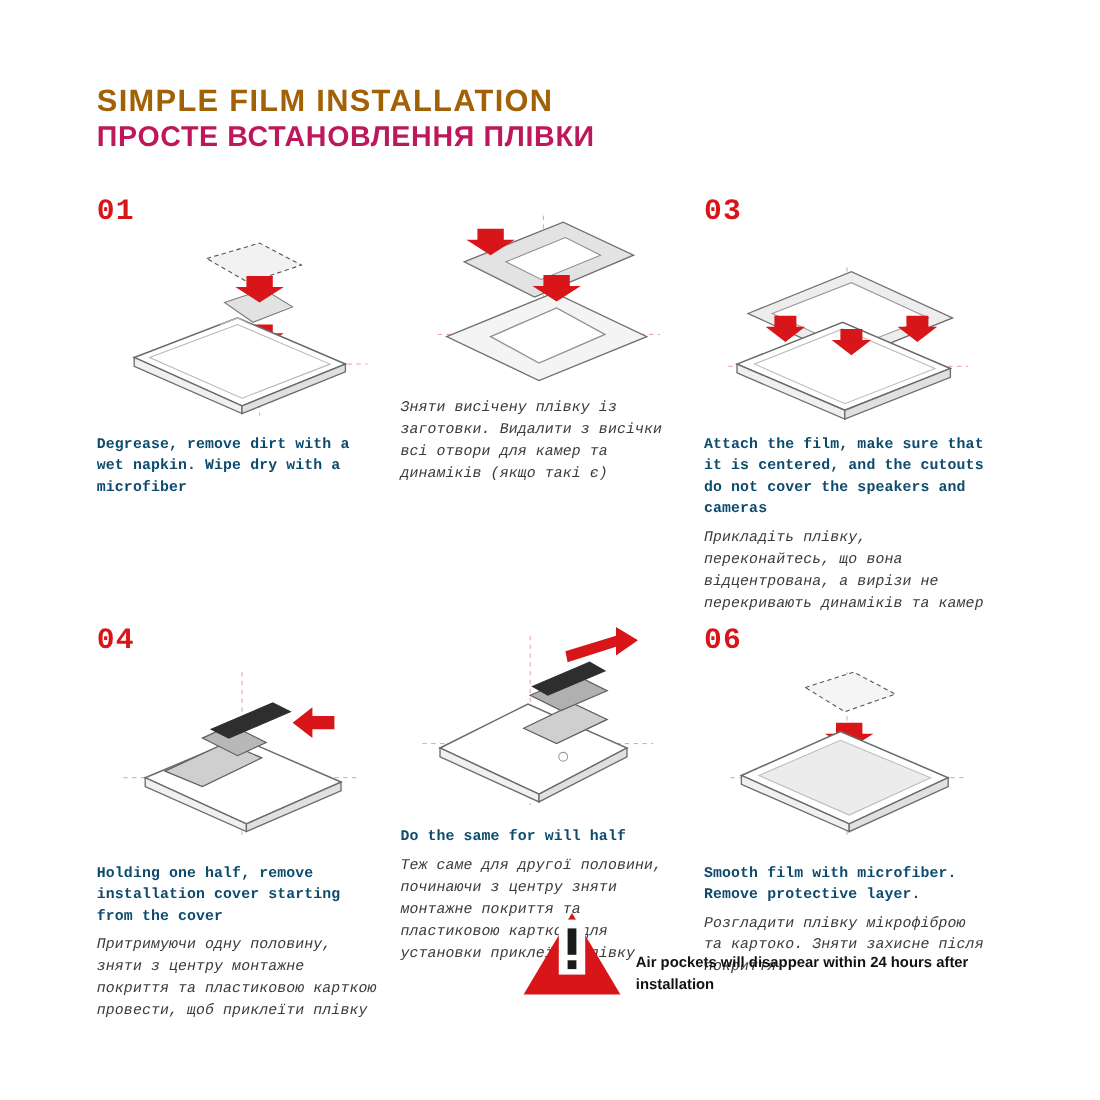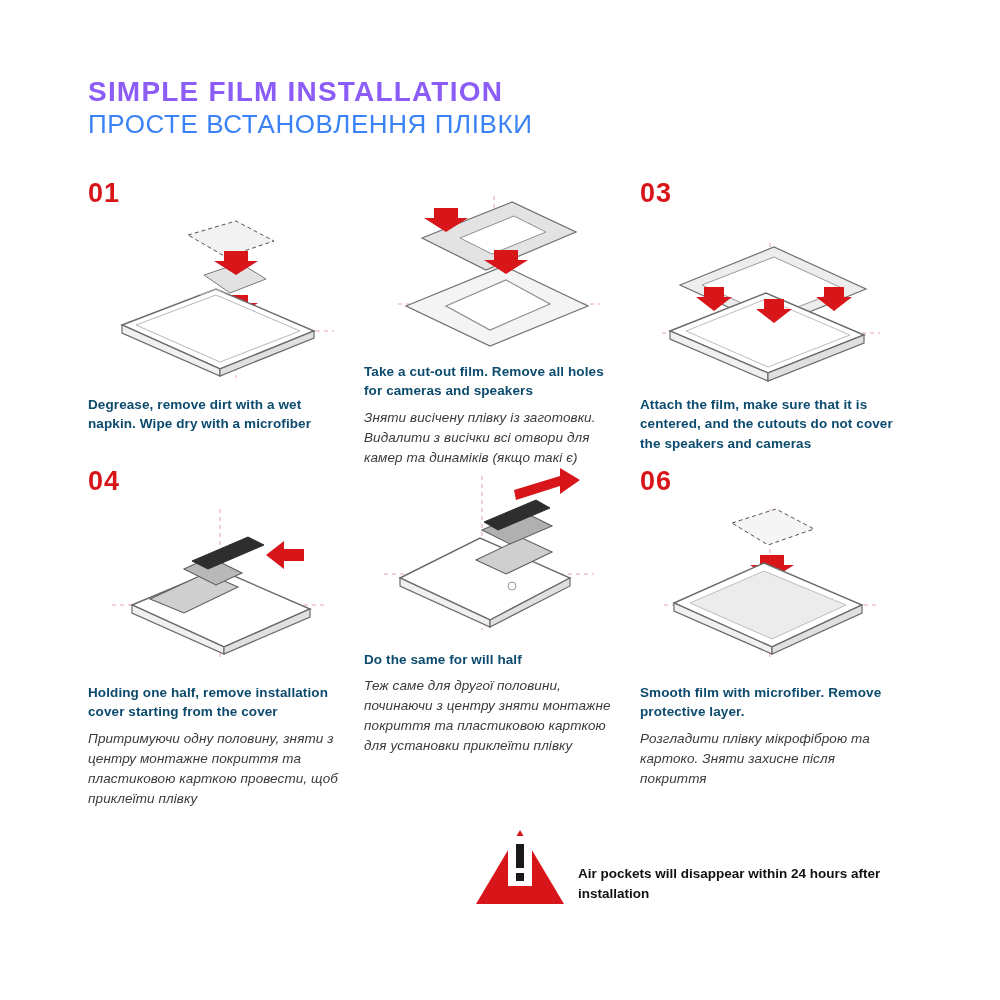--- a/index.html
+++ b/index.html
@@ -27,42 +27,44 @@
   .header {
     position: absolute;
     left: 88px;
     top: 76px;
     width: 820px;
   }
   .title-en {
     font-size: 28px;
     font-weight: bold;
     letter-spacing: 1.2px;
-    color: #8b5cf6;
+    color: #a16207;
     line-height: 1.12;
     margin: 0;
   }
   .title-uk {
     font-size: 26px;
-    font-weight: normal;
+    font-weight: bold;
     letter-spacing: 0.6px;
-    color: #3b82f6;
+    color: #be185d;
     line-height: 1.18;
     margin: 2px 0 0 0;
   }
 
   
   .grid {
     position: absolute;
     left: 88px;
     top: 180px;
     width: 828px;
     display: grid;
     grid-template-columns: 276px 276px 276px;
     grid-auto-rows: min-content;
+    row-gap: 10px;
+    font-family: Liberation Mono, monospace;
   }
   .step {
     width: 258px;
     position: relative;
   }
   .step-num {
     font-size: 27px;
     font-weight: bold;
     color: #d8161a;
     letter-spacing: 1px;
@@ -178,21 +180,20 @@
 
           <path d="M42 126 L140 86 L224 126 L126 166 Z" fill="#f4f4f4" stroke="#6f6f6f" stroke-width="1.2"></path>
           <path d="M82 126 L142 100 L186 124 L126 150 Z" fill="#ffffff" stroke="#8f8f8f" stroke-width="1.2"></path>
 
           <g fill="#d8161a">
             <path d="M70 28 L94 28 L94 38 L104 38 L82 52 L60 38 L70 38 Z"></path>
             <path d="M130 70 L154 70 L154 80 L164 80 L142 94 L120 80 L130 80 Z"></path>
           </g>
         </svg>
       </div>
-      <p class="txt-en">Take a cut-out film. Remove all holes for cameras and speakers</p>
       <p class="txt-uk">Зняти висічену плівку із заготовки. Видалити з висічки всі отвори для камер та динаміків (якщо такі є)</p>
     </div>
 
     <div class="step">
       <p class="step-num">03</p>
       <div class="art">
         <svg width="258" height="172" viewBox="0 0 258 172">
           <g stroke="#e78f90" stroke-width="0.8" stroke-dasharray="4 4">
             <line x1="130" y1="30" x2="130" y2="168"></line>
             <line x1="22" y1="120" x2="240" y2="120"></line>
@@ -207,20 +208,21 @@
           <path d="M46 118 L126 86 L210 122 L128 154 Z" fill="none" stroke="#bdbdbd" stroke-width="1"></path>
 
           <g fill="#d8161a">
             <path d="M64 74 L84 74 L84 84 L92 84 L74 98 L56 84 L64 84 Z"></path>
             <path d="M124 86 L144 86 L144 96 L152 96 L134 110 L116 96 L124 96 Z"></path>
             <path d="M184 74 L204 74 L204 84 L212 84 L194 98 L176 84 L184 84 Z"></path>
           </g>
         </svg>
       </div>
       <p class="txt-en">Attach the film, make sure that it is centered, and the cutouts do not cover the speakers and cameras</p>
+      <p class="txt-uk">Прикладіть плівку, переконайтесь, що вона відцентрована, а вирізи не перекривають динаміків та камер</p>
     </div>
 
     <div class="step">
       <p class="step-num">04</p>
       <div class="art">
         <svg width="258" height="172" viewBox="0 0 258 172">
           <g stroke="#e78f90" stroke-width="0.8" stroke-dasharray="4 4">
             <line x1="132" y1="8" x2="132" y2="160"></line>
             <line x1="24" y1="104" x2="238" y2="104"></line>
           </g>

